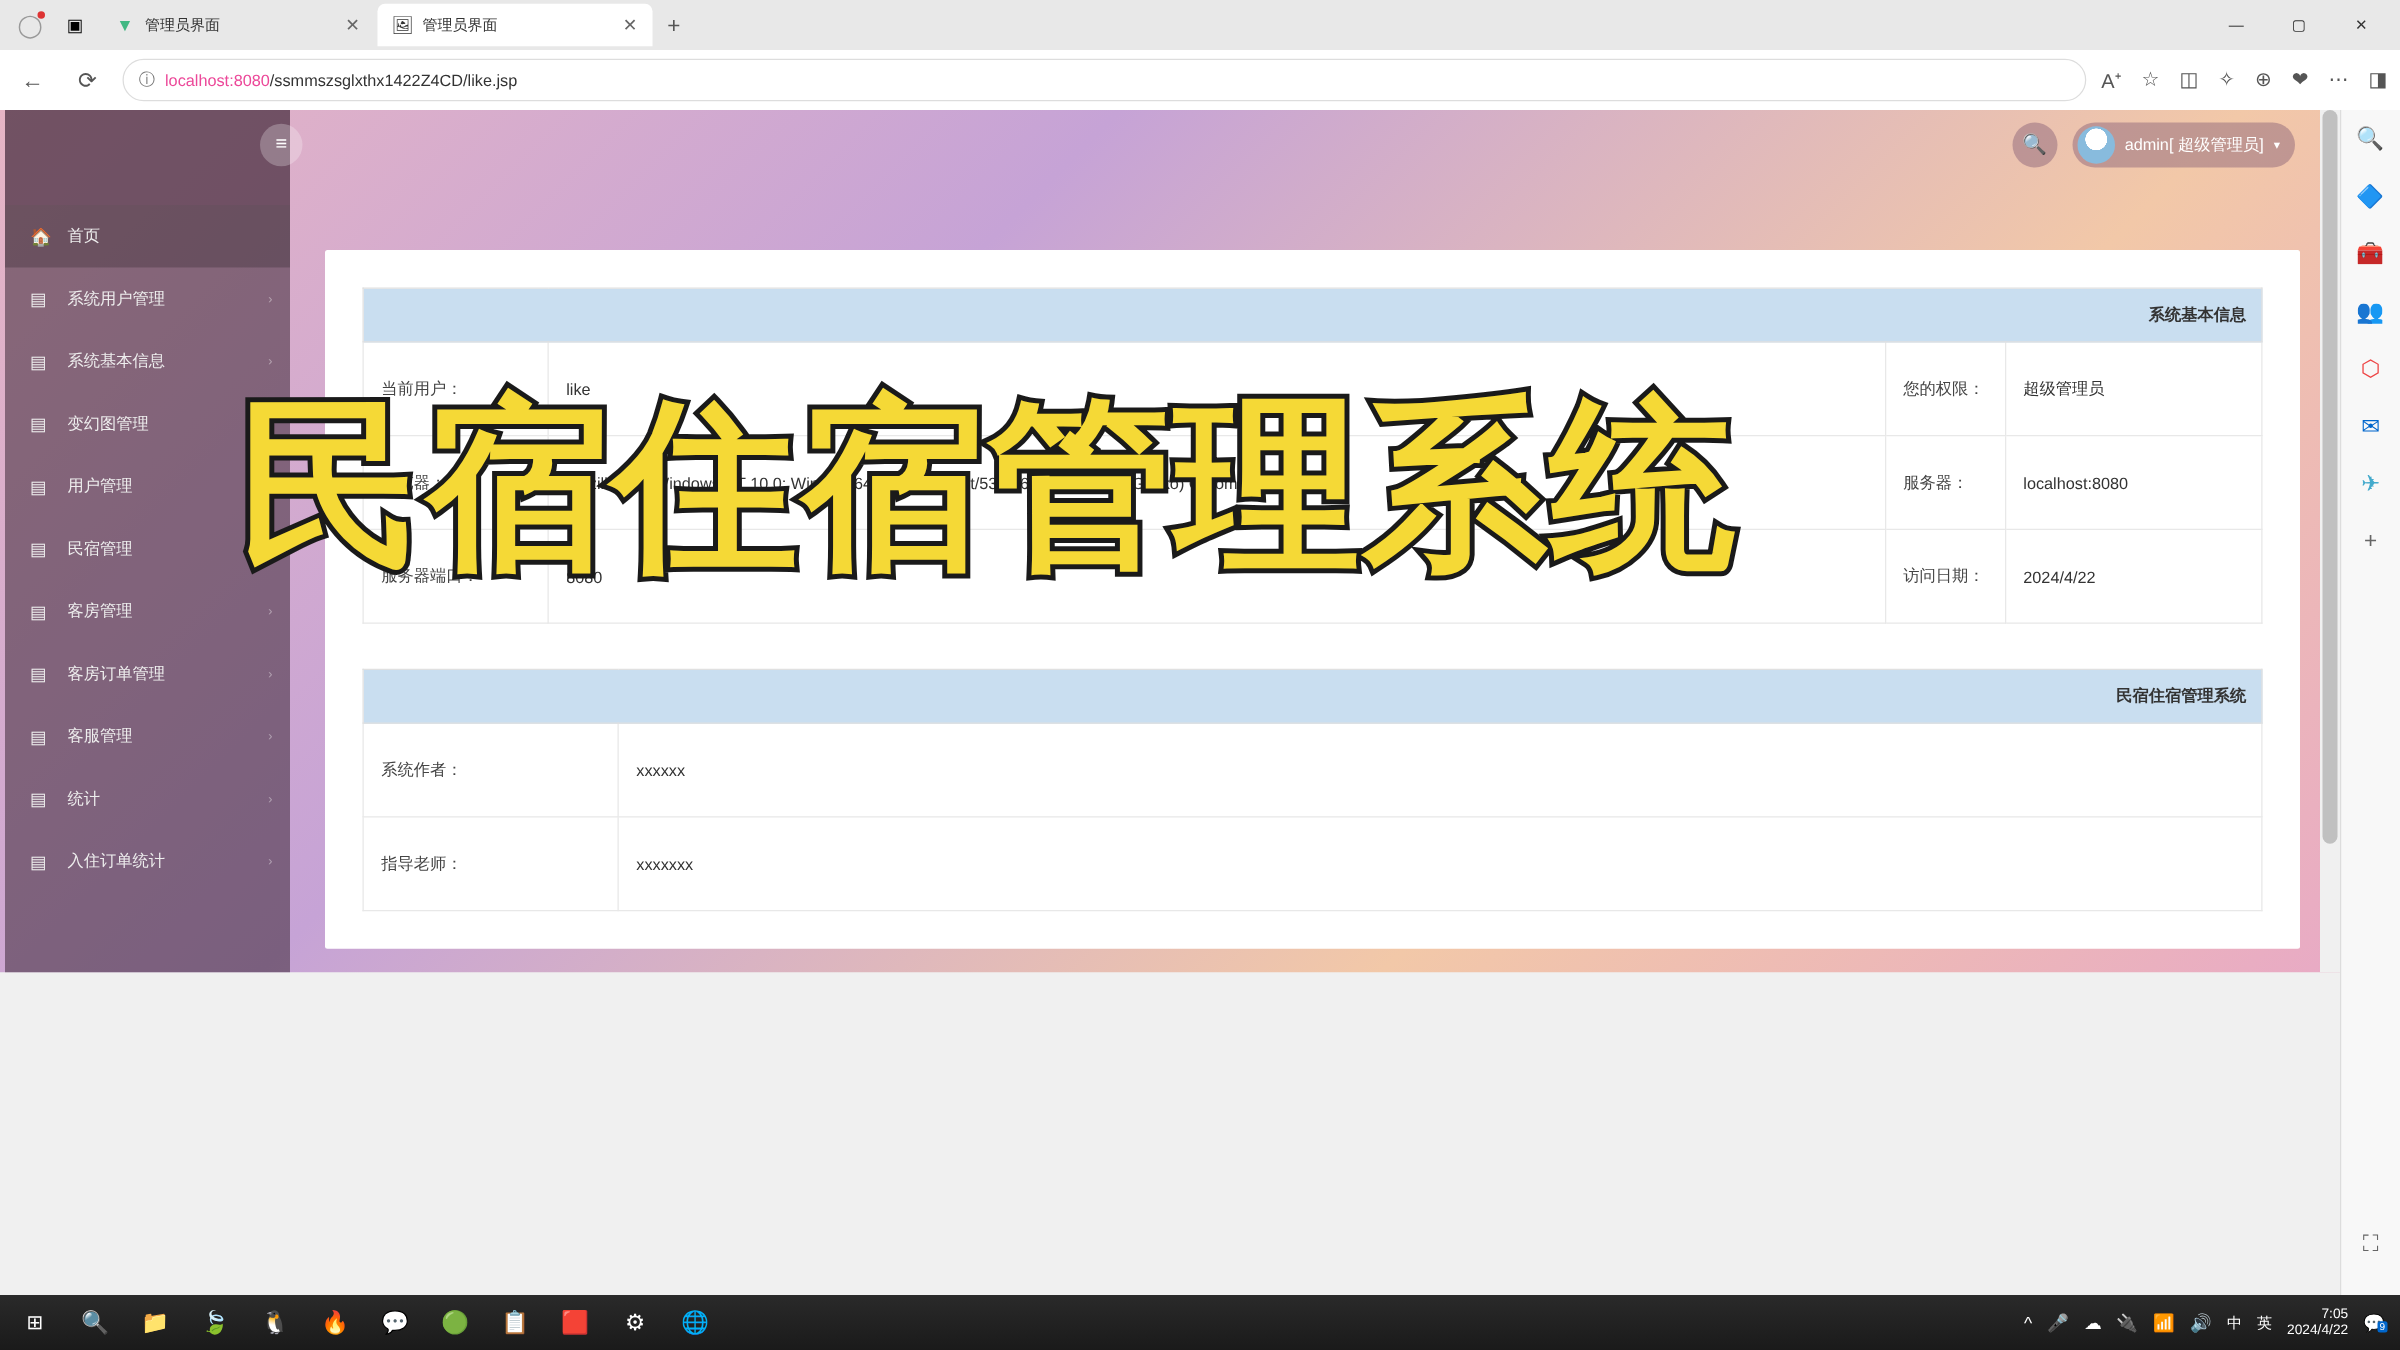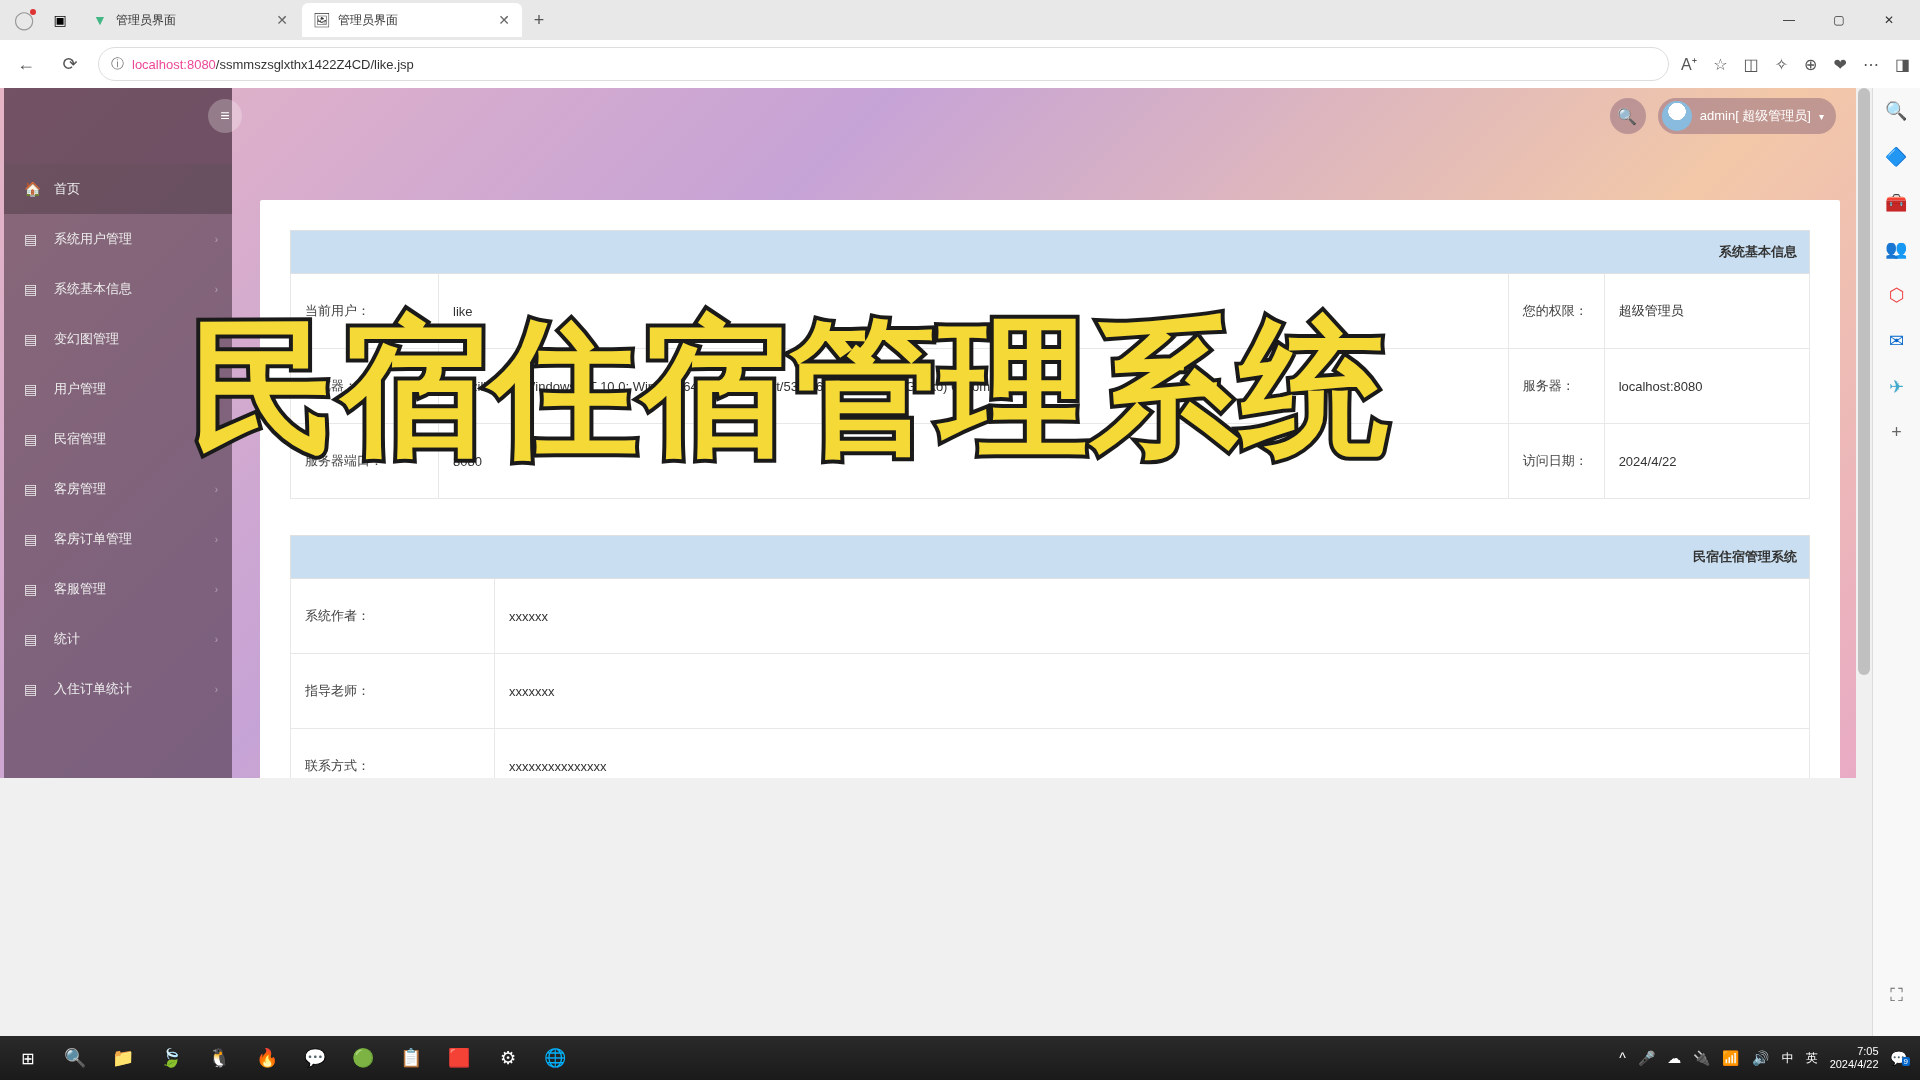--- a/index.html
+++ b/index.html
@@ -249,24 +249,20 @@
             <tr>
               <th colspan="2">民宿住宿管理系统</th>
             </tr>
         <tr>
           <td class="label" style="width:204px">系统作者：</td>
           <td>xxxxxx</td>
         </tr>
         <tr>
           <td class="label">指导老师：</td>
           <td>xxxxxxx</td>
-        </tr>
-        <tr>
-          <td class="label">联系方式：</td>
-          <td>xxxxxxxxxxxxxxx</td>
         </tr>
       </tbody>
         </table>
     </div>
 
   </div>
   <div class="viewport-scroll">
       <div class="thumb"></div>
     </div>
 </div>

